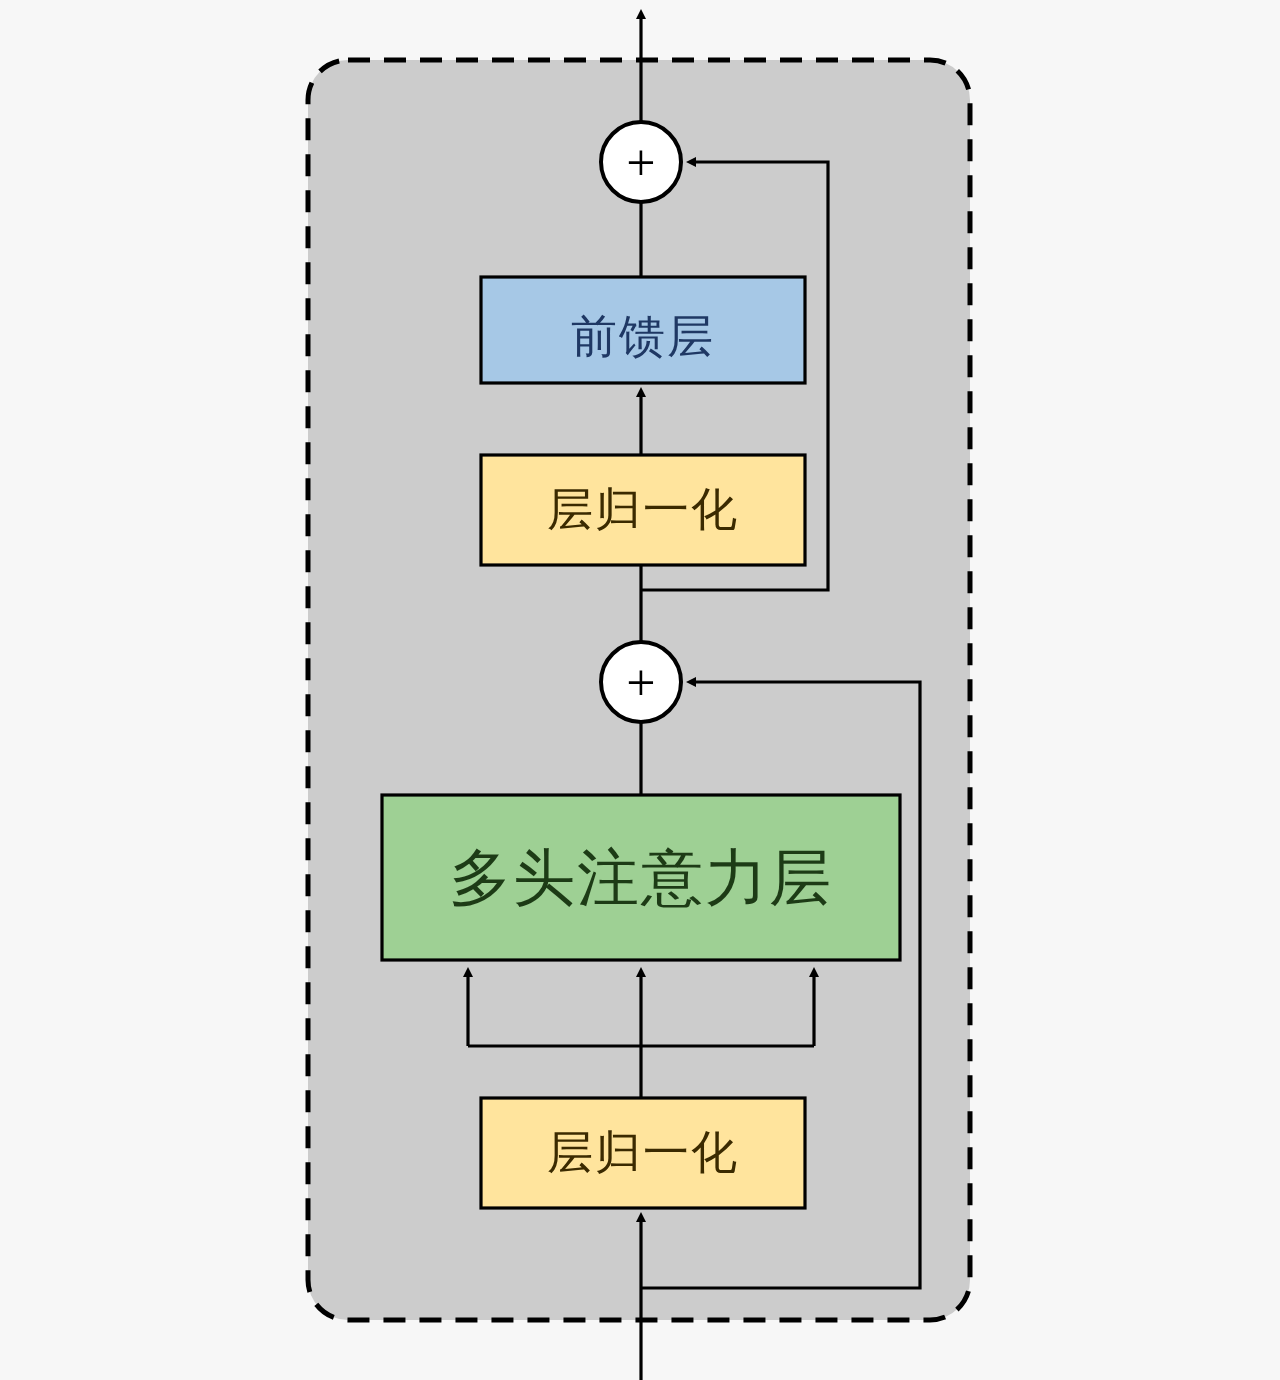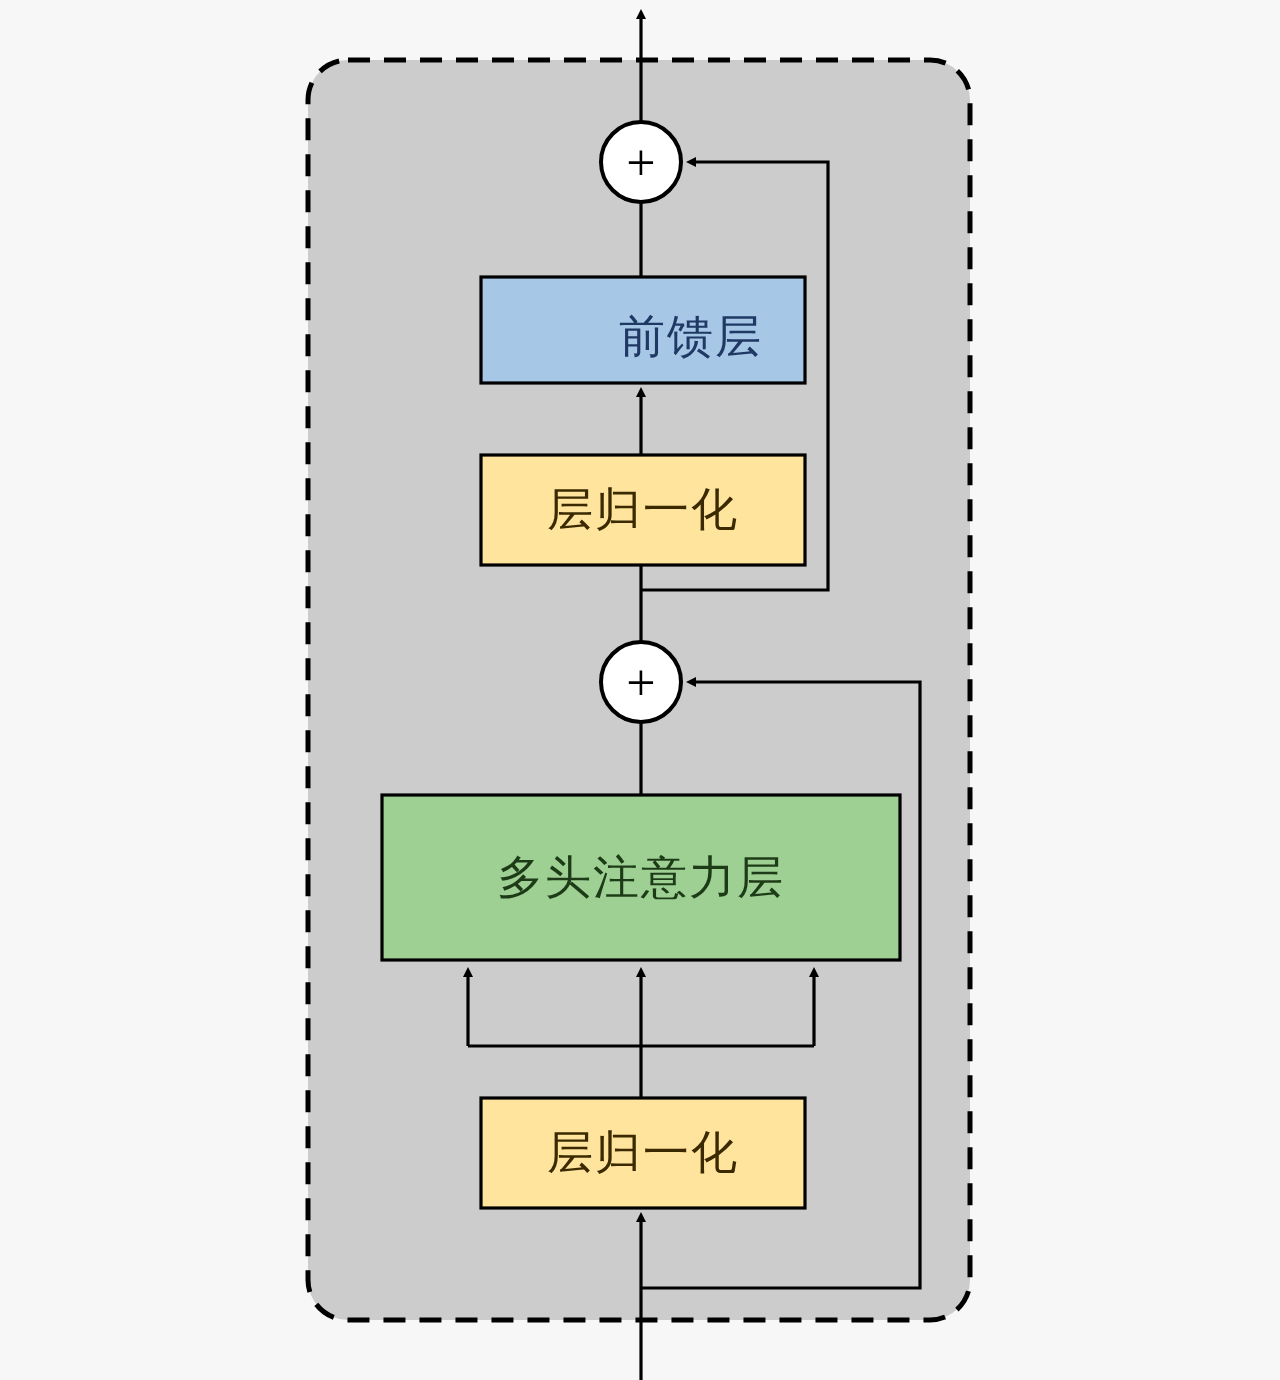--- a/index.html
+++ b/index.html
@@ -79,23 +79,23 @@
     <rect x="382" y="795" width="518" height="165" fill="#9ed094" stroke="#000000" stroke-width="3.2"></rect>
 
     <rect x="481" y="1098" width="324" height="110" fill="#ffe49d" stroke="#000000" stroke-width="3.2"></rect>
 
     <circle cx="641" cy="162" r="40" fill="#ffffff" stroke="#000000" stroke-width="4"></circle>
     <circle cx="641" cy="682" r="40" fill="#ffffff" stroke="#000000" stroke-width="4"></circle>
   </svg>
 
   <div class="blk-label" style="left:601px; top:122px; width:80px; height:80px; font-size:52px; color:#000; letter-spacing:0;">+</div>
 
-  <div class="blk-label" style="left:481px; top:277px; width:324px; height:120px; font-size:46px; color:#1f3864;margin-left:48px;">前馈层</div>
+  <div class="blk-label" style="left:481px; top:277px; width:324px; height:120px; font-size:46px; color:#1f3864;">前馈层</div>
 
   <div class="blk-label" style="left:481px; top:455px; width:324px; height:110px; font-size:46px; color:#3b2a00;">层归一化</div>
 
   <div class="blk-label" style="left:601px; top:642px; width:80px; height:80px; font-size:52px; color:#000; letter-spacing:0;">+</div>
 
-  <div class="blk-label" style="left:382px; top:795px; width:518px; height:165px; font-size:46px; color:#1d3b16;">多头注意力层</div>
+  <div class="blk-label" style="left:382px; top:795px; width:518px; height:165px; font-size:62px; color:#1d3b16;">多头注意力层</div>
 
   <div class="blk-label" style="left:481px; top:1098px; width:324px; height:110px; font-size:46px; color:#3b2a00;">层归一化</div>
 
 </div>
 
 </body></html>

